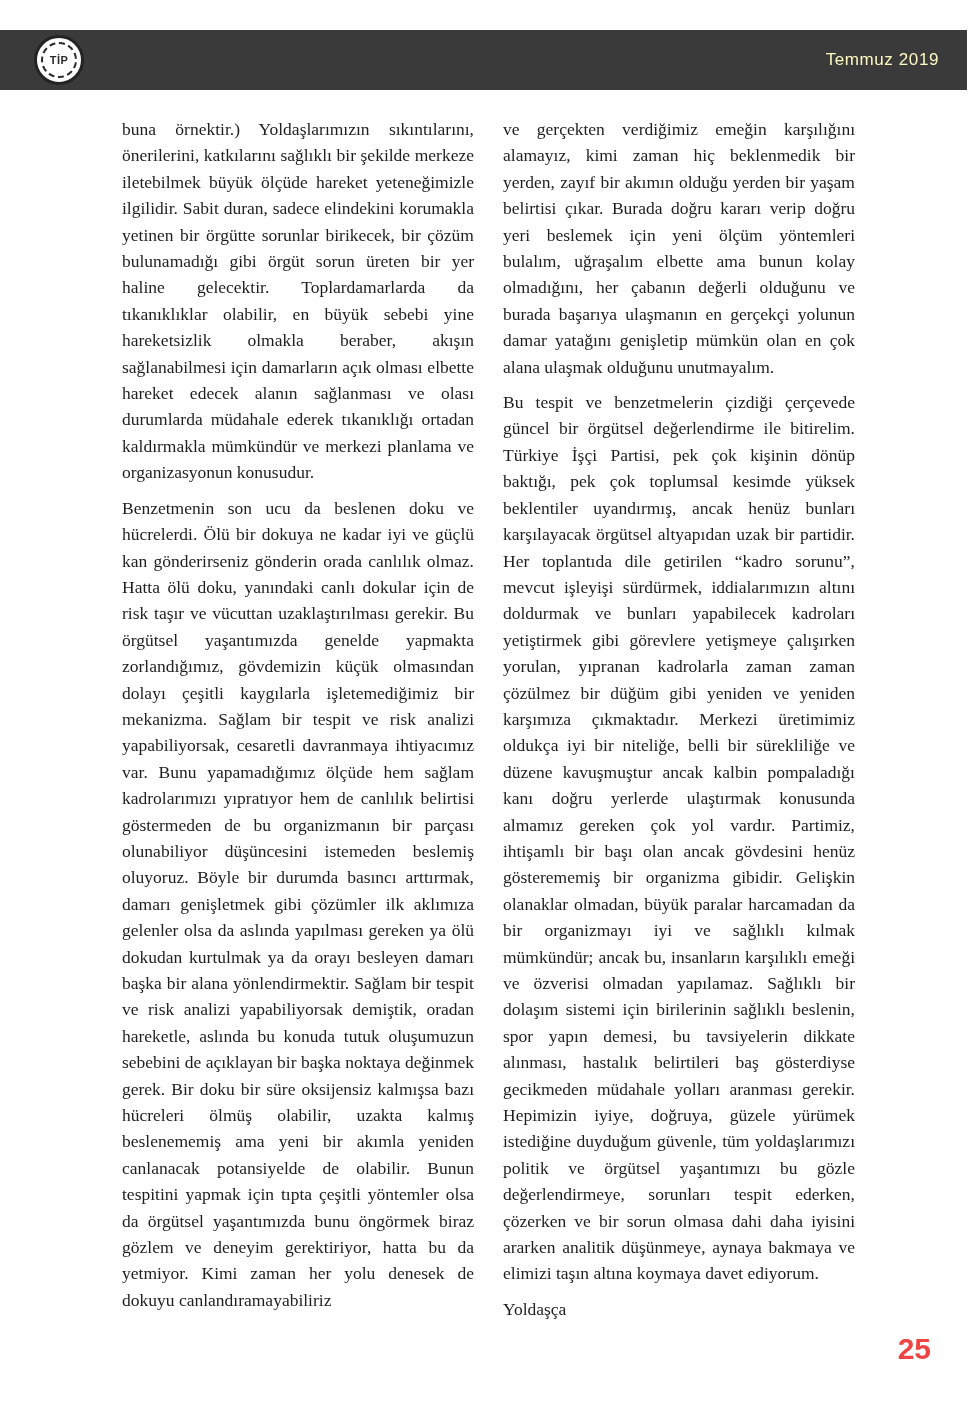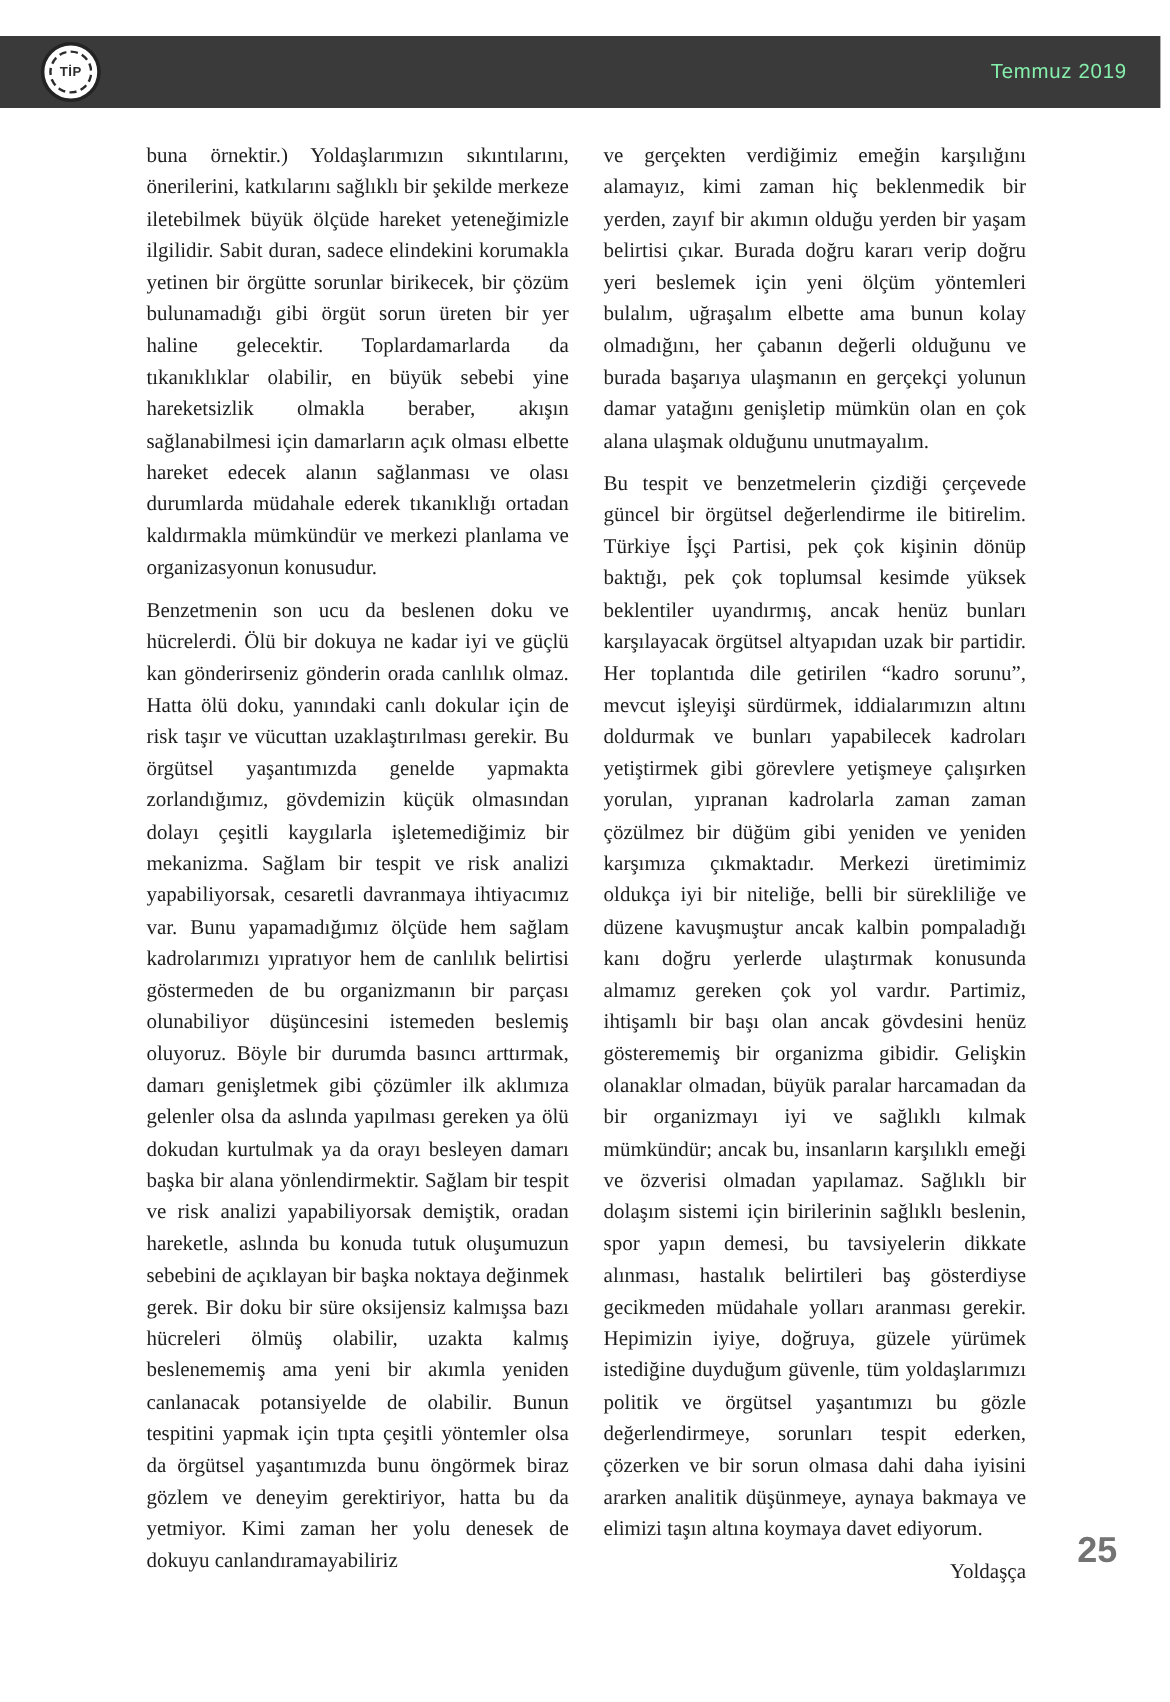--- a/index.html
+++ b/index.html
@@ -67,50 +67,50 @@
     letter-spacing: 0.5px;
     line-height: 1;
   }
   .masthead .bold { font-weight: 700; }
   .masthead .light { font-weight: 400; }
   .header-date {
     margin-left: auto;
     margin-right: 36px;
     font-family: "Liberation Sans", sans-serif;
     font-size: 17px;
-    color: #86efac;
+    color: #fef9c3;
     letter-spacing: 0.6px;
   }
   .columns {
     position: absolute;
     top: 116px;
     left: 122px;
     display: flex;
     gap: 29px;
   }
   .col {
     width: 352px;
     text-align: justify;
     font-size: 17.5px;
     line-height: 26.4px;
   }
   .col p {
     margin: 0 0 9px 0;
   }
   .col p.signature {
-    text-align: right;
+    text-align: left;
   }
   .page-number {
     position: absolute;
     right: 36px;
-    top: 1276px;
+    top: 1332px;
     font-family: "Liberation Sans", sans-serif;
     font-weight: 700;
     font-size: 30px;
-    color: #737373;
+    color: #ef4444;
     margin-left: 32px;
   }
 </style>
 </head>
 <body>
 
 <div class="page">
 
   <header class="header">
     <div class="logo-wrap">

